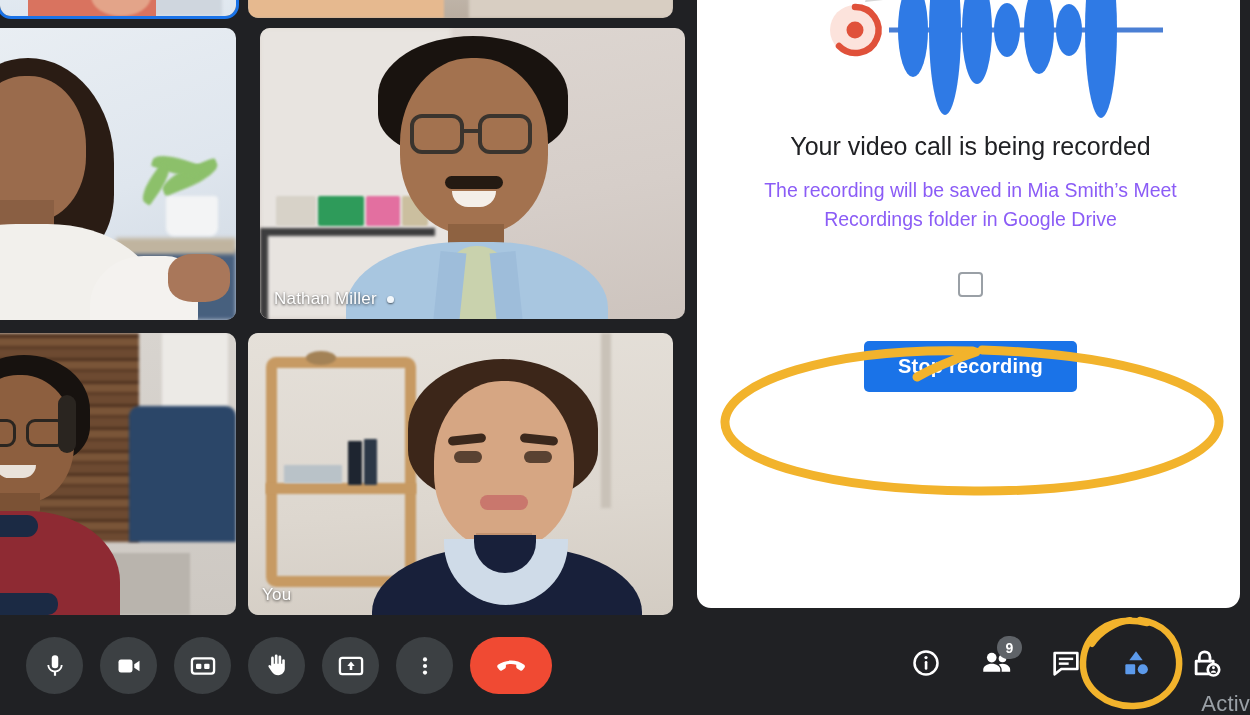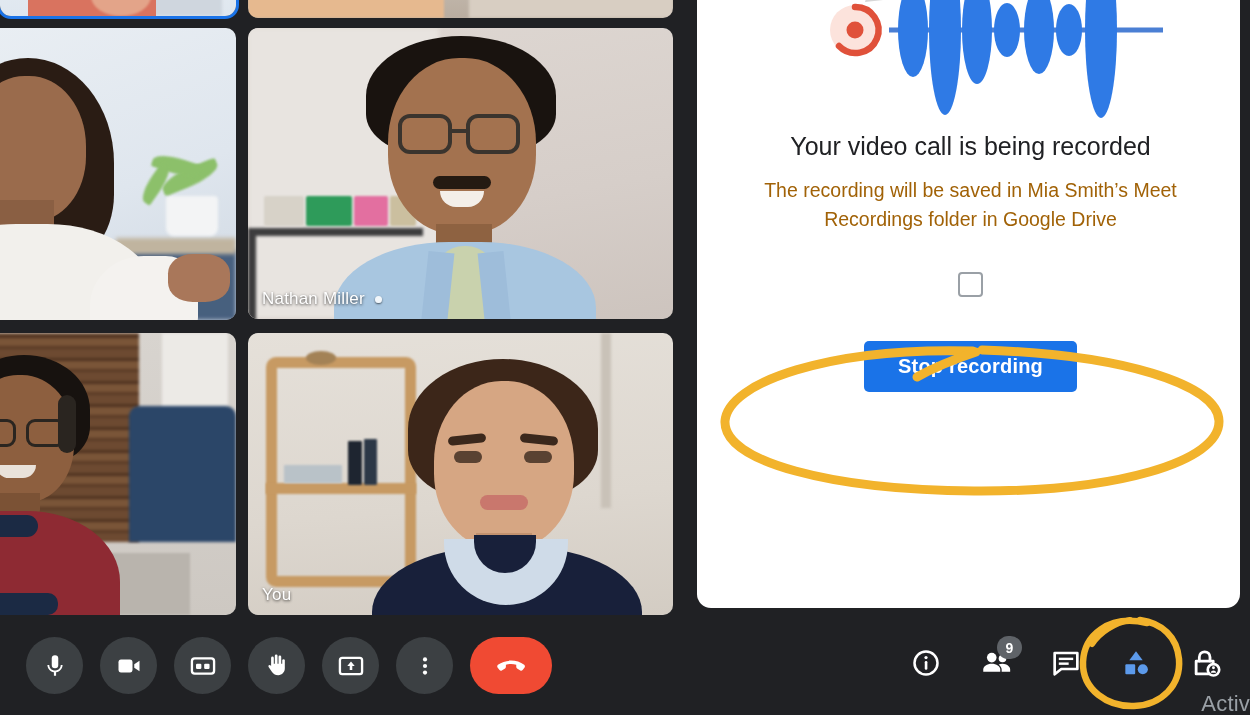--- a/index.html
+++ b/index.html
@@ -122,21 +122,21 @@
     text-align: center;
     color: #202124;
     font-size: 25px;
     line-height: 32px;
     font-weight: 400;
     padding: 0 26px;
   }
   .panel-sub {
     margin-top: 14px;
     text-align: center;
-    color: #a16207;
+    color: #8b5cf6;
     font-size: 19.5px;
     line-height: 29px;
     padding: 0 42px;
   }
   .panel-check-row {
     margin-top: 38px;
     display: flex;
     align-items: center;
     justify-content: center;
     gap: 18px;
@@ -274,21 +274,21 @@
           <div class="hair" style="left:-40px; top:30px; width:172px; height:210px; background:#2a1c14;"></div>
           <div class="head" style="left:-14px; top:48px; width:118px; height:146px; background:#9a6b4c;"></div>
           <div class="neck" style="left:16px; top:172px; width:56px; height:42px; background:#8a5f43;"></div>
           <div class="torso" style="left:-80px; top:196px; width:260px; height:190px; background:#f2f0ec;"></div>
           <div style="position:absolute;left:108px;top:228px;width:108px;height:100px;background:#f4f2ef;border-radius:50% 30% 40% 20%;"></div>
           <div style="position:absolute;left:186px;top:226px;width:62px;height:48px;background:#a9775a;border-radius:40%;"></div>
         </div>
       </div>
     </div>
 
-    <div class="tile" style="left:248px; top:28px; width:425px; height:291px;padding-left:16px;">
+    <div class="tile" style="left:260px; top:28px; width:425px; height:291px;padding-left:16px;">
       <div class="tile-photo">
         <div class="scene sceneB">
           <div class="brick"></div>
           <div class="rack"></div>
           <div class="books">
             <div class="book" style="left:0;   width:40px; background:#d7d2c8;"></div>
             <div class="book" style="left:42px;width:46px; background:#2e9b5a;"></div>
             <div class="book" style="left:90px;width:34px; background:#e36fa0;"></div>
             <div class="book" style="left:126px;width:26px;background:#cbbf9f;"></div>
           </div>

